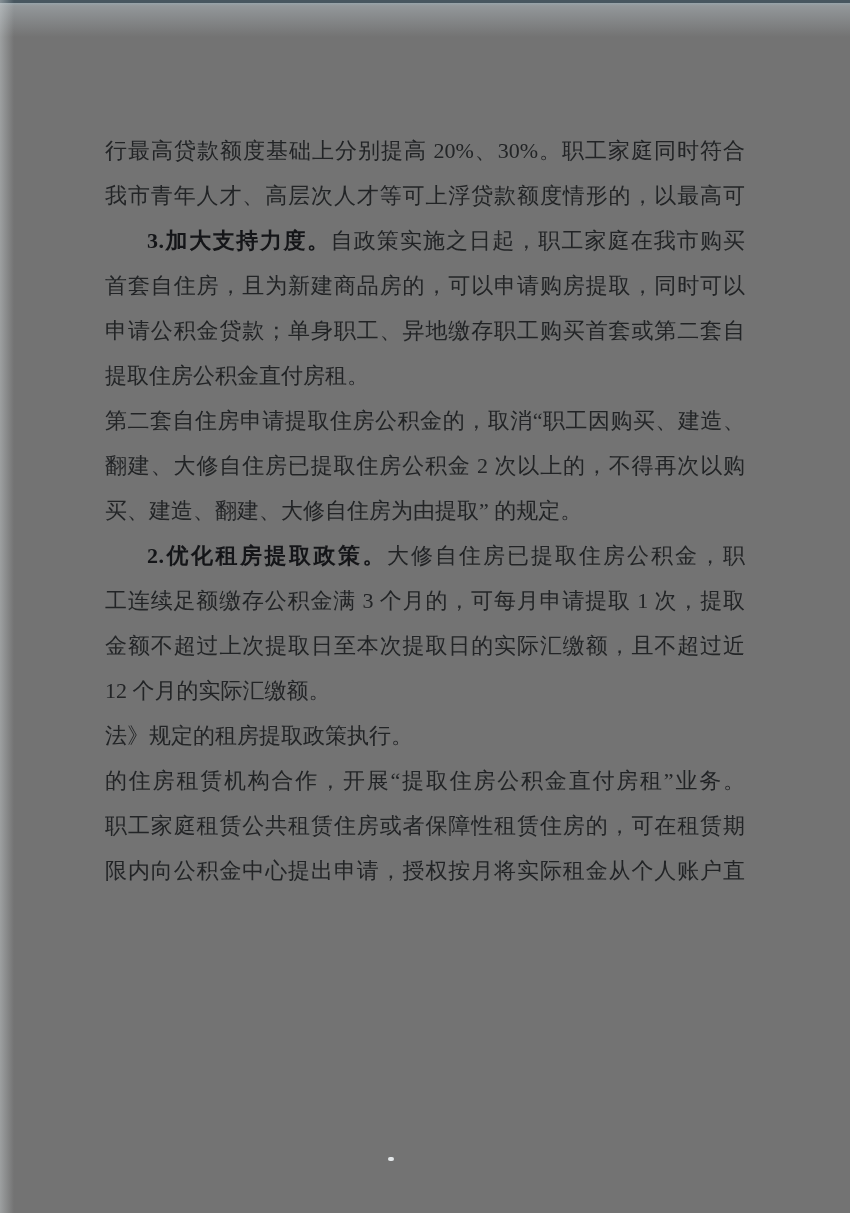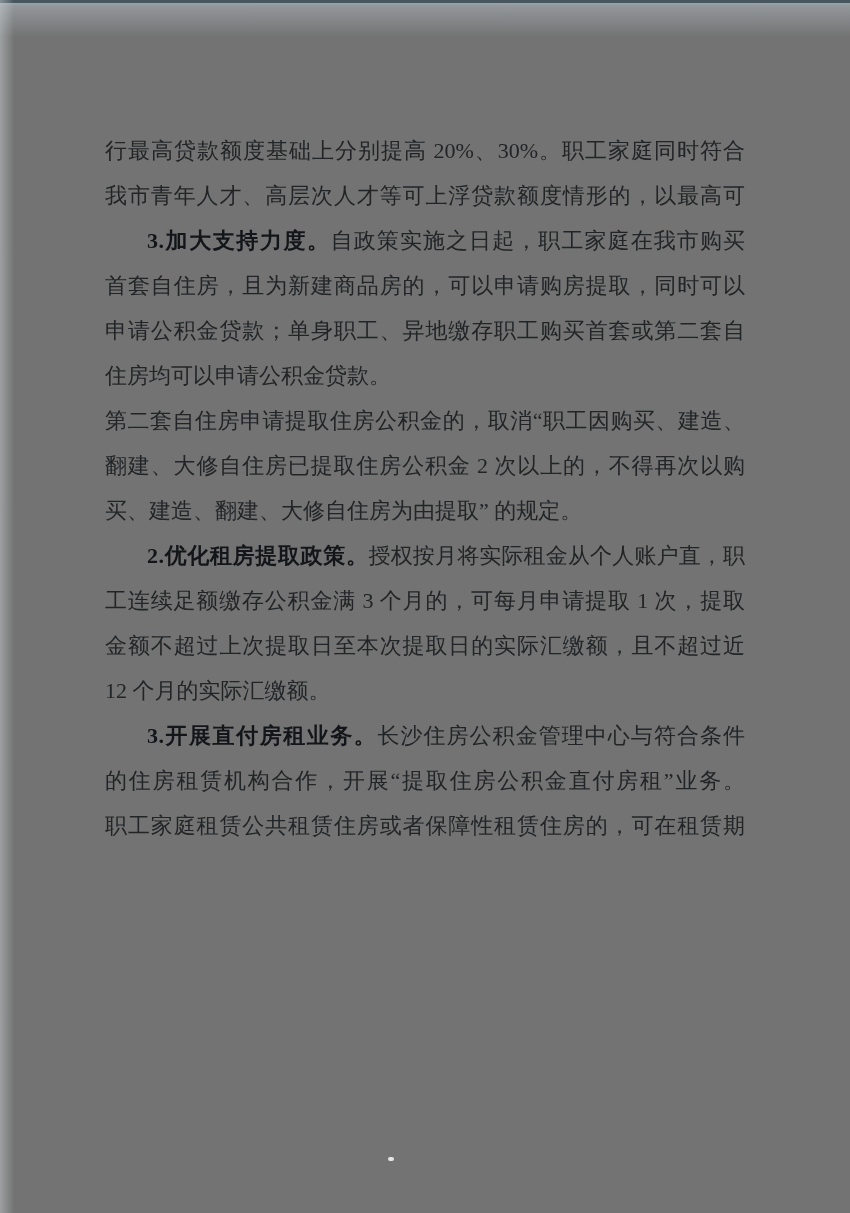--- a/index.html
+++ b/index.html
@@ -56,32 +56,33 @@
   <div class="scan-tint"></div>
   <div class="scan-left"></div>
 
   <div class="content">
     <div class="l full" style="color: rgb(34, 36, 38);"><span>行最高贷款额度基础上分别提高 20%、30%。职工家庭同时符合</span></div>
     <div class="l full" style="color: rgb(34, 36, 38);"><span>我市青年人才、高层次人才等可上浮贷款额度情形的，以最高可</span></div>
 
     <div class="l full ind" style="color: rgb(34, 36, 38);"><b>3.加大支持力度。</b><span>自政策实施之日起，职工家庭在我市购买</span></div>
     <div class="l full" style="color: rgb(34, 36, 38);"><span>首套自住房，且为新建商品房的，可以申请购房提取，同时可以</span></div>
     <div class="l full" style="color: rgb(34, 36, 38);"><span>申请公积金贷款；单身职工、异地缴存职工购买首套或第二套自</span></div>
-    <div class="l" style="color: rgb(34, 36, 38);"><span>住房均可以申请公积金贷款。</span></div>
+    <div class="l" style="color: rgb(34, 36, 38);"><span>提取住房公积金直付房租。</span></div>
 
 
     <div class="l full" style="color: rgb(34, 36, 38);"><span>第二套自住房申请提取住房公积金的，取消“职工因购买、建造、</span></div>
     <div class="l full" style="color: rgb(34, 36, 38);"><span>翻建、大修自住房已提取住房公积金 2 次以上的，不得再次以购</span></div>
     <div class="l" style="color: rgb(34, 36, 38);"><span>买、建造、翻建、大修自住房为由提取” 的规定。</span></div>
 
-    <div class="l full ind" style="color: rgb(34, 36, 38);"><b>2.优化租房提取政策。</b><span>授权按月将实际租金从个人账户直，职</span></div>
+    <div class="l full ind" style="color: rgb(34, 36, 38);"><b>2.优化租房提取政策。</b><span>大修自住房已提取住房公积金，职</span></div>
     <div class="l full" style="color: rgb(34, 36, 38);"><span>工连续足额缴存公积金满 3 个月的，可每月申请提取 1 次，提取</span></div>
     <div class="l full" style="color: rgb(34, 36, 38);"><span>金额不超过上次提取日至本次提取日的实际汇缴额，且不超过近</span></div>
     <div class="l" style="color: rgb(34, 36, 38);"><span>12 个月的实际汇缴额。</span></div>
 
+    <div class="l" style="color: rgb(34, 36, 38);"><span>法》规定的租房提取政策执行。</span></div>
 
-    <div class="l full ind" style="color: rgb(34, 36, 38);"><b>3.开展直付房租业务。</b><span>长沙住房公积金管理中心与符合条件</span></div>
     <div class="l full" style="color: rgb(34, 36, 38);"><span>的住房租赁机构合作，开展“提取住房公积金直付房租”业务。</span></div>
     <div class="l full" style="color: rgb(34, 36, 38);"><span>职工家庭租赁公共租赁住房或者保障性租赁住房的，可在租赁期</span></div>
+    <div class="l full" style="color: rgb(34, 36, 38);"><span>限内向公积金中心提出申请，授权按月将实际租金从个人账户直</span></div>
   </div>
 
   <div class="speck"></div>
 </div>
 
 </body></html>

